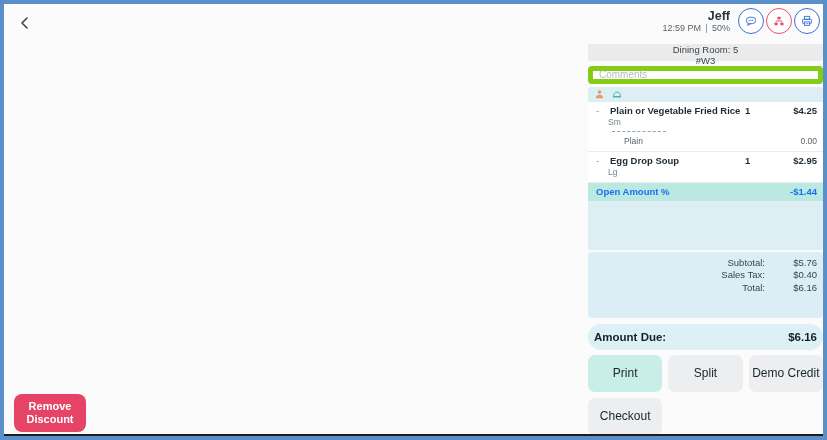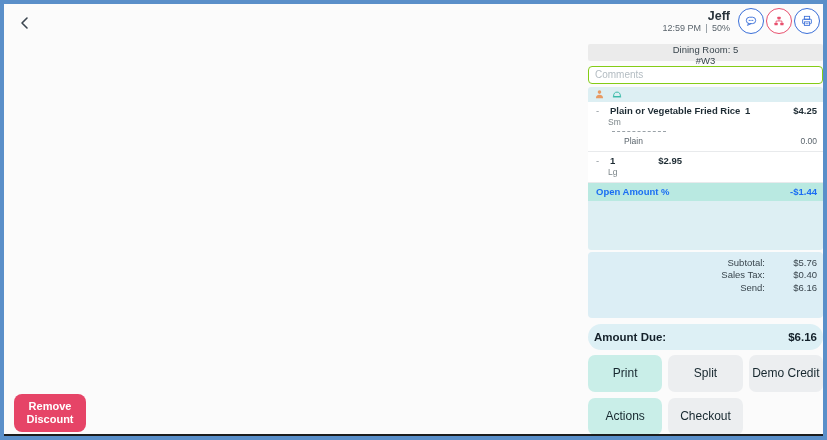--- a/index.html
+++ b/index.html
@@ -22,21 +22,21 @@
   .time-row{font-size:9px;color:#5a646c;display:flex;align-items:center;justify-content:flex-end;gap:5px;line-height:11px;}
   .time-sep{display:inline-block;width:1px;height:9px;background:#9aa2a8;}
   .circle-btn{width:24px;height:24px;border-radius:50%;display:flex;align-items:center;justify-content:center;margin-left:2px;cursor:pointer;background:#fff;}
   .circle-btn.blue{border:1.4px solid #3a6fd8;}
   .circle-btn.red{border:1.4px solid #e8506e;}
 
   
   .panel{position:absolute;left:584px;top:40px;width:235px;}
   .panel-header{height:17px;background:#ebebeb;border-radius:2px;display:flex;align-items:center;justify-content:space-between;padding:0 6px;font-size:9.5px;color:#39454d;flex-direction:column;}
   .comments{margin-top:3px;}
-  .comments input{width:100%;box-sizing:border-box;height:18px;border:1px solid #84cc16;border-radius:4px;padding:0 6px;font-size:10px;font-family:"Liberation Sans",sans-serif;color:#39454d;background:#fff;outline:none;}
+  .comments input{width:100%;box-sizing:border-box;height:18px;border:5px solid #84cc16;border-radius:4px;padding:0 6px;font-size:10px;font-family:"Liberation Sans",sans-serif;color:#39454d;background:#fff;outline:none;}
   .comments input::placeholder{color:#b3bcc2;}
 
   .scroll-area{margin-top:3px;height:163px;background:#ddeff3;border-radius:3px;overflow:hidden;}
   .seat-row{height:14px;display:flex;align-items:center;gap:6px;padding:1px 6px 0 6px;}
   .items-white{background:#ffffff;}
   .item-group{padding:3px 6px 4px 6px;border-bottom:1px solid #e8eaec;cursor:pointer;}
   .item-main{display:flex;align-items:flex-start;font-size:9.5px;font-weight:bold;color:#1d2b33;line-height:12px;}
   .item-bullet{width:14px;color:#8a9298;font-weight:normal;padding-left:2px;}
   .item-name{flex:1;padding-right:4px;}
   .item-qty{width:26px;}
@@ -148,20 +148,21 @@
           <div class="mod-dashes"></div>
           <div class="mod-row">
             <span class="mod-name">Plain</span>
             <span class="mod-price">0.00</span>
           </div>
         </div>
 
         <div class="item-group">
           <div class="item-main">
             <span class="item-bullet">-</span>
+            <span class="item-name">Egg Drop Soup</span>
             <span class="item-qty">1</span>
             <span class="item-price">$2.95</span>
           </div>
           <div class="item-size">Lg</div>
         </div>
 
         <div class="open-row">
           <span class="open-label">Open Amount %</span>
           <span class="open-amount">-$1.44</span>
         </div>
@@ -172,35 +173,34 @@
     <div class="totals-block">
       <div class="total-row">
         <span class="total-label">Subtotal:</span>
         <span class="total-value">$5.76</span>
       </div>
       <div class="total-row">
         <span class="total-label">Sales Tax:</span>
         <span class="total-value">$0.40</span>
       </div>
       <div class="total-row">
-        <span class="total-label">Send:</span>
+        <span class="total-label">Total:</span>
         <span class="total-value">$6.16</span>
       </div>
     </div>
 
     <div class="amount-due">
       <span>Amount Due:</span>
       <span>$6.16</span>
     </div>
 
     <div class="btn-grid">
       <button class="pos-btn mint">Print</button>
       <button class="pos-btn gray">Split</button>
       <button class="pos-btn gray">Demo Credit</button>
-      <button class="pos-btn mint">Actions</button>
       <button class="pos-btn gray">Checkout</button>
     </div>
 
   </div>
 
   <button class="remove-discount">Remove Discount</button>
 
   <div class="bottom-edge"></div>
 </div>
 

